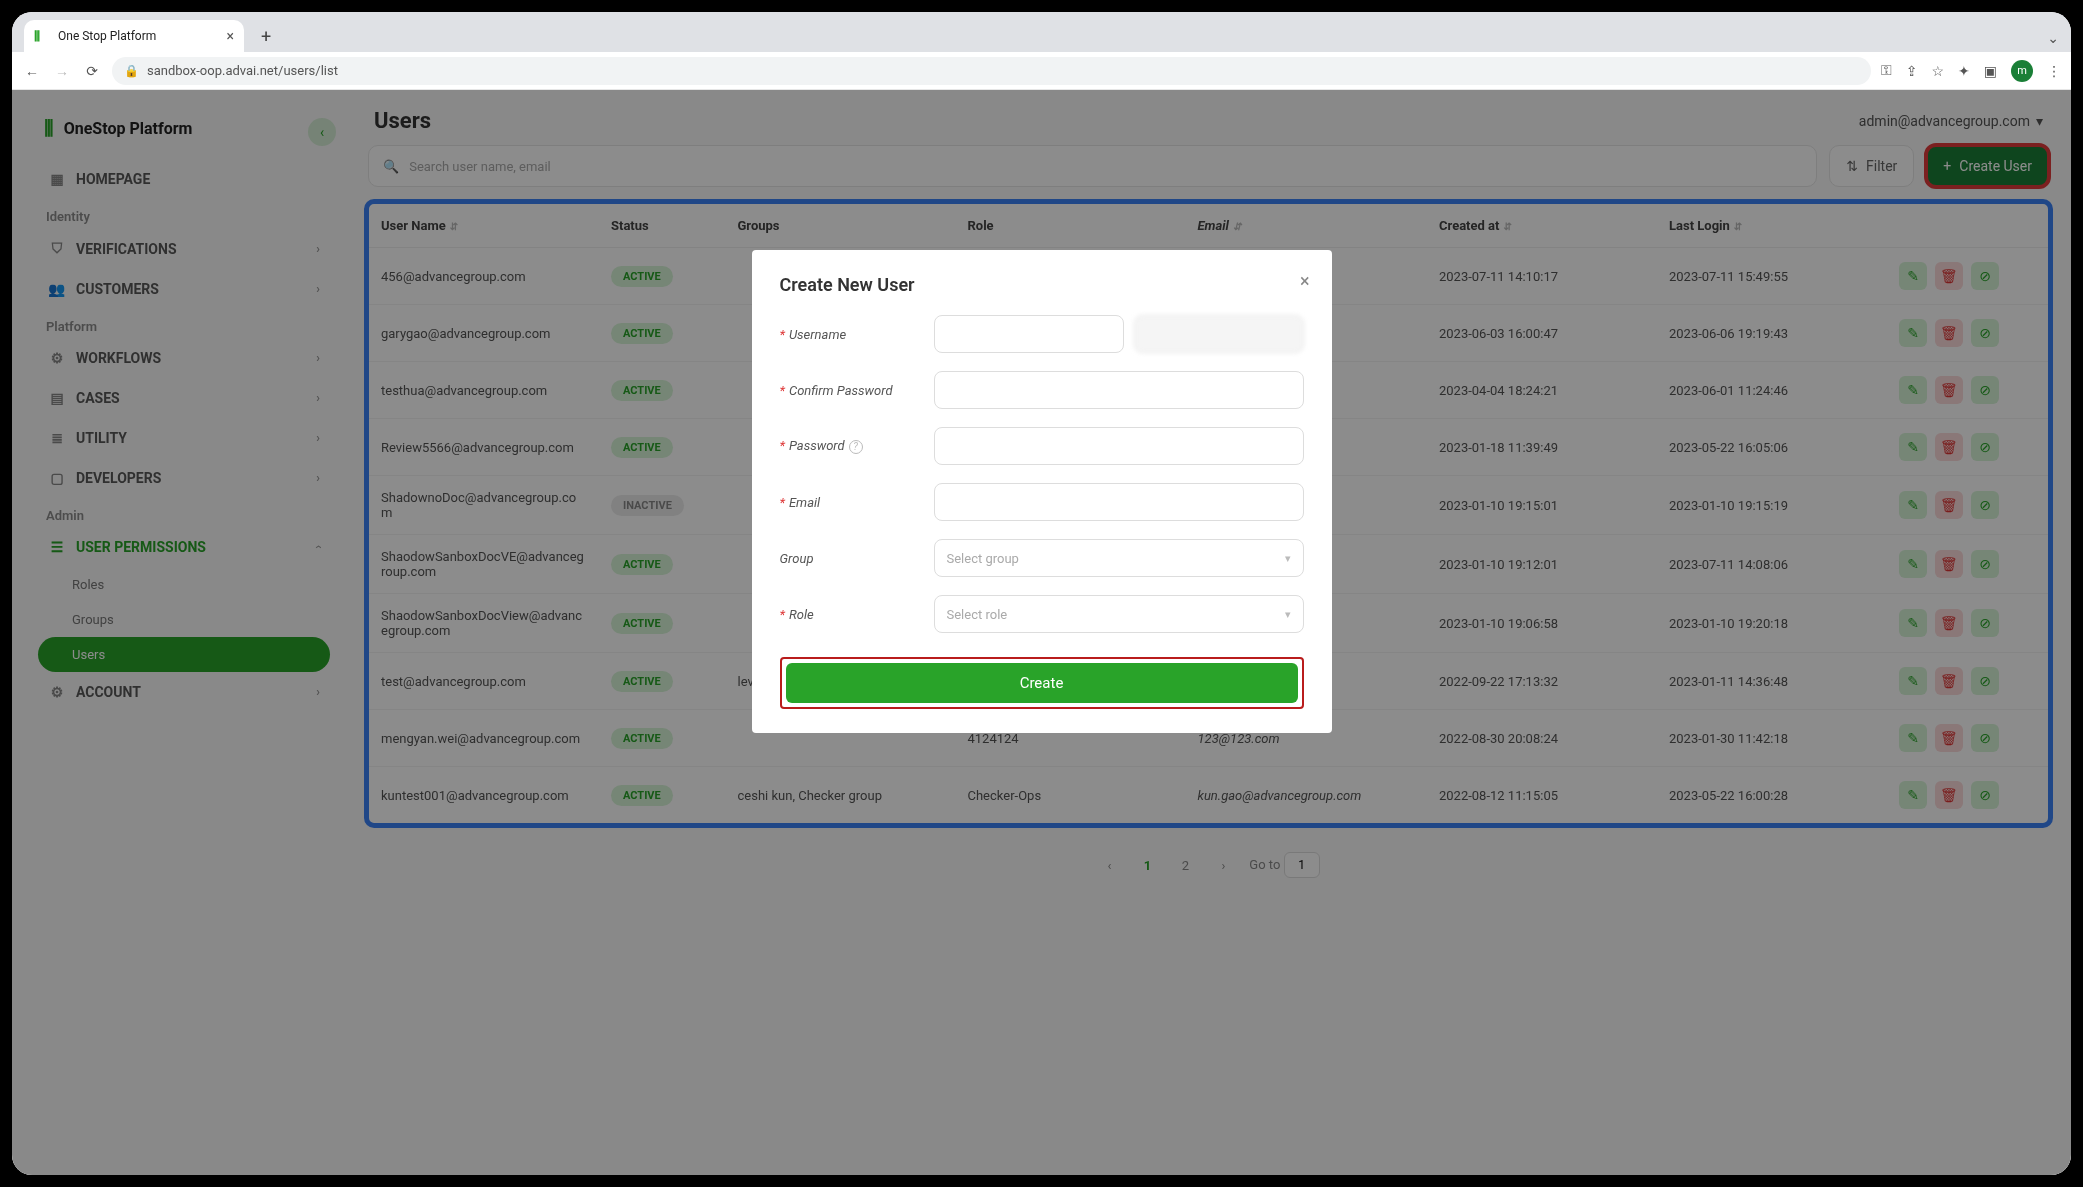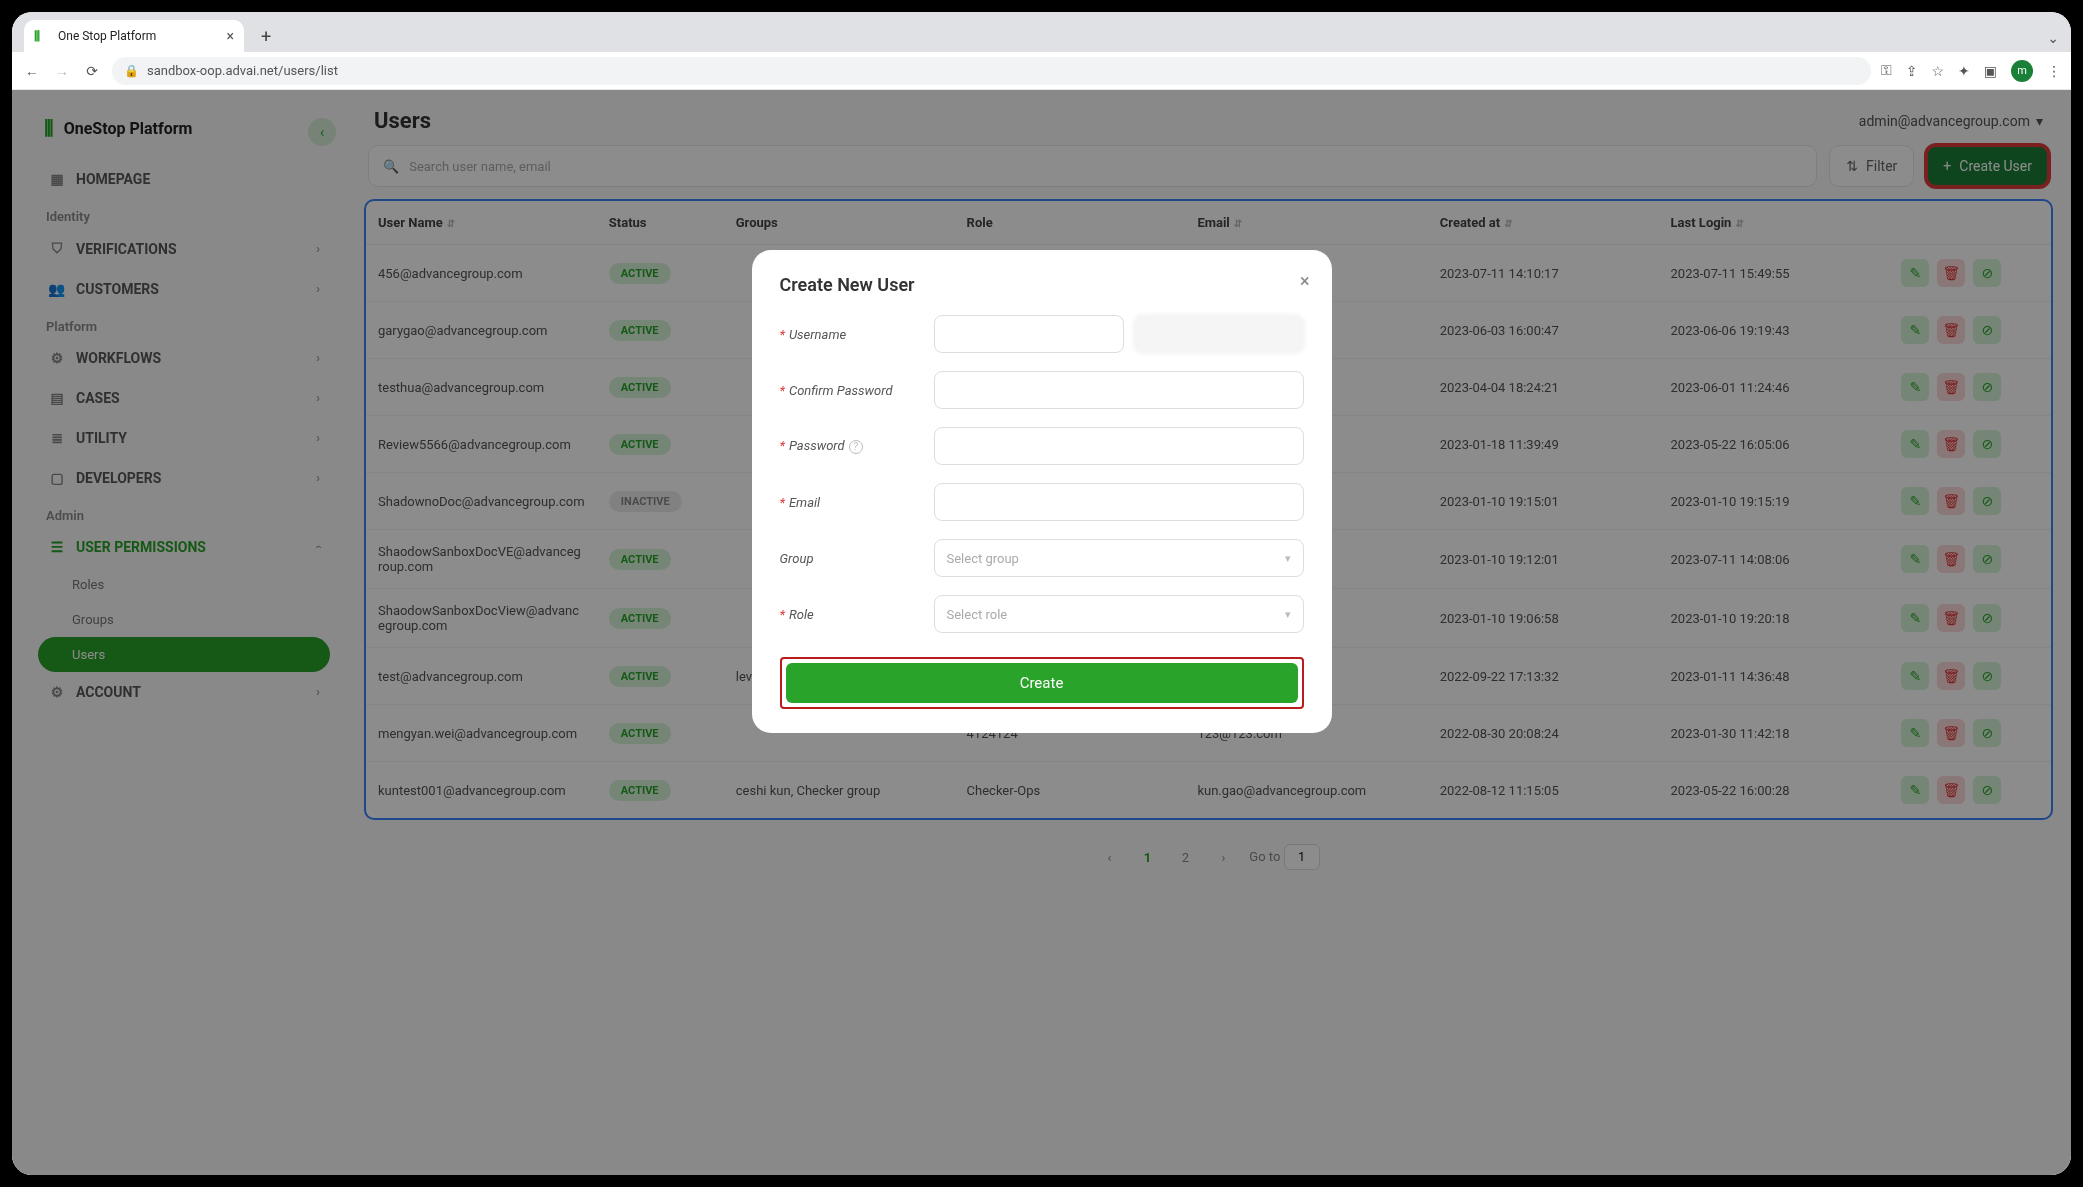--- a/index.html
+++ b/index.html
@@ -48,52 +48,52 @@
   .header { display:flex; align-items:center; justify-content:space-between; padding:18px 10px 12px 10px; }
   .header .title { font-size:22px; font-weight:700; color:#333;}
   .header .who { font-size:14px; color:#555; display:flex; align-items:center; gap:6px; cursor:pointer;}
   .controls { display:flex; gap:12px; padding:0 4px 12px 4px; }
   .searchbox { flex:1; display:flex; align-items:center; gap:10px; border:1px solid #e6e6e6; border-radius:10px; height:42px; padding:0 14px; color:#aaa; font-size:13px; background:#fff;}
   .btn { display:flex; align-items:center; gap:8px; height:42px; padding:0 16px; border:1px solid #e6e6e6; border-radius:10px; background:#fff; font-size:14px; color:#666; cursor:pointer;}
   .btn.primary { background:#1a7f37; color:#fff; border-color:#1a7f37; }
   .highlight-red { outline:4px solid #e03b3b; outline-offset:-2px; border-radius:10px; }
 
   
-  .card { background:#fff; border:2px solid #3b82f6; border-radius:10px; overflow:hidden; }
+  .card { background:#fff; border:5px solid #3b82f6; border-radius:10px; overflow:hidden; }
   table { width:100%; border-collapse:collapse; font-size:13px; }
   thead th { text-align:left; padding:14px 12px; color:#444; font-weight:700; border-bottom:1px solid #eee; font-size:13px; white-space:nowrap;}
   thead th .sort { color:#bbb; font-size:10px; margin-left:4px;}
   tbody td { padding:14px 12px; color:#555; border-bottom:1px solid #f3f3f3; vertical-align:middle; }
   tbody tr:last-child td { border-bottom:none; }
   .col-user { width:200px; word-break:break-word;}
   .col-status { width:110px;}
   .col-groups { width:200px;}
   .col-role { width:200px; word-break:break-word; }
-  .col-email { width:210px; word-break:break-word;}
+  .col-email { width:210px; word-break:break-word;font-style:italic;}
   .col-created { width:200px;}
   .col-login { width:200px;}
   .col-actions { width:140px;}
   .badge { display:inline-block; padding:4px 12px; border-radius:14px; font-size:11px; font-weight:700; }
   .badge.active { background:#d7f4d7; color:#29a329; }
   .badge.inactive { background:#ececec; color:#888; }
   .acts { display:flex; gap:8px; }
   .iconbtn { width:28px; height:28px; border-radius:6px; display:flex; align-items:center; justify-content:center; font-size:14px; cursor:pointer;}
   .iconbtn.edit { background:#d7f4d7; color:#29a329;}
   .iconbtn.del { background:#fcdada; color:#d33;}
   .iconbtn.ban { background:#d7f4d7; color:#29a329;}
 
   
   .pager { display:flex; align-items:center; justify-content:center; gap:14px; padding:24px 0 12px 0; font-size:13px; color:#888;}
   .pager .pg { width:24px; text-align:center; cursor:pointer; }
   .pager .pg.cur { color:#29a329; font-weight:700;}
   .pager .goto input { width:36px; height:26px; border:1px solid #ddd; border-radius:6px; text-align:center; font-size:12px;}
 
   
   .overlay { position:absolute; inset:0; background:rgba(0,0,0,0.45); display:flex; align-items:flex-start; justify-content:center; padding-top:160px; }
-  .modal { width:580px; background:#fff; border-radius:19px; padding:24px 28px 24px 28px; position:relative; }
+  .modal { width:580px; background:#fff; border-radius:4px; padding:24px 28px 24px 28px; position:relative; }
   .modal h2 { font-size:18px; font-weight:600; color:#333; margin-bottom:20px;}
   .modal .close { position:absolute; top:20px; right:22px; color:#888; font-size:18px; cursor:pointer;}
   .form-row { display:flex; align-items:center; margin-bottom:18px; gap:14px;}
   .form-row label { width:140px; text-align:left; font-size:13px; color:#555;font-style:italic;}
   .form-row label .req { color:#d33; margin-right:4px;}
   .form-row label .info { display:inline-block; width:14px; height:14px; border-radius:50%; border:1px solid #bbb; color:#bbb; font-size:10px; text-align:center; line-height:12px; margin-left:4px;}
   .form-row .field { flex:1; }
   .form-row input, .form-row .select { width:100%; height:38px; border:1px solid #ddd; border-radius:8px; padding:12px 12px; font-size:13px; color:#333;}
   .form-row .select { display:flex; align-items:center; justify-content:space-between; color:#aaa;}
   .form-row .select .arr { color:#bbb; font-size:11px;}

